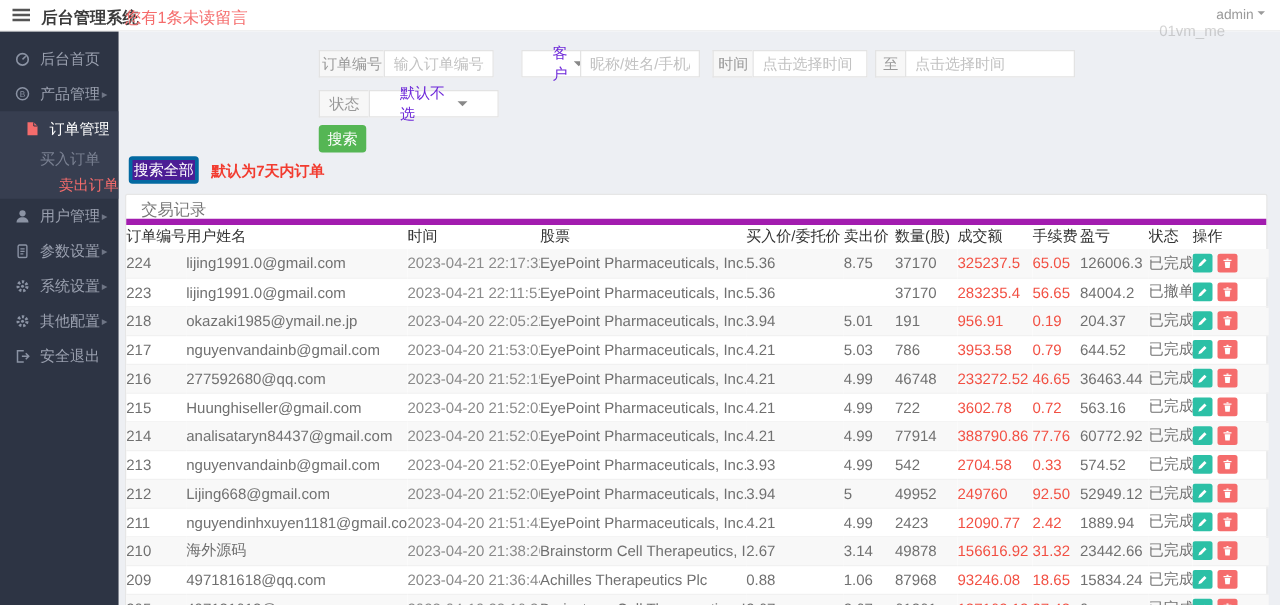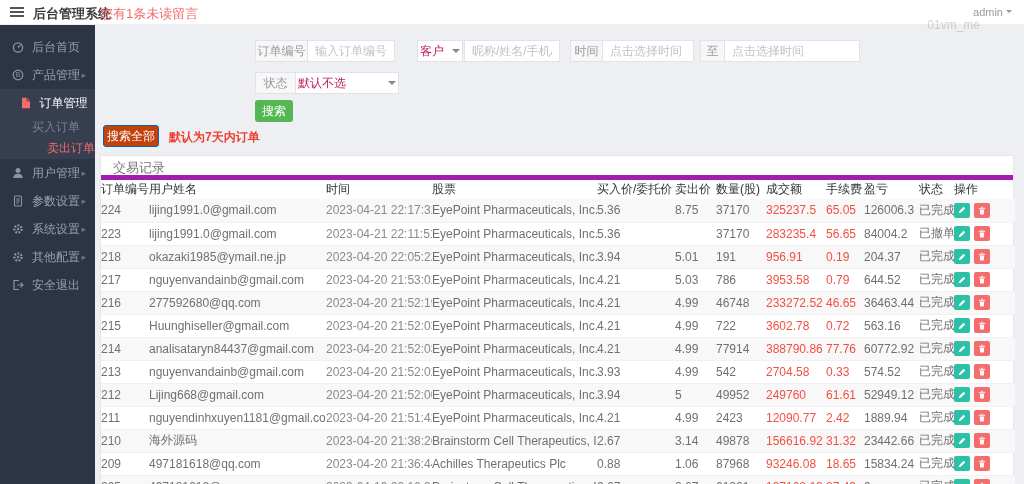--- a/index.html
+++ b/index.html
@@ -37,27 +37,27 @@
   .content { position:absolute; left:95px; top:25px; width:929px; height:459px;
              background:#edeff3; overflow:hidden; }
 
   .fgroup { position:absolute; display:flex; height:22px; }
   .addon { display:flex; align-items:center; justify-content:center; background:#f7f7f7;
            border:1px solid #e3e3e3; border-right:none; font-size:12px; color:#999; padding:0 6px; white-space:nowrap; }
   .f-input { border:1px solid #e3e3e3; background:#fff; font-size:12px; color:#666; padding:0 7px;
              outline:none; font-family:inherit; }
   .f-input::placeholder { color:#c2c2c2; }
   .f-select { display:flex; align-items:center; justify-content:space-between; background:#fff;
-              border:1px solid #e3e3e3; font-size:12px; color:#be185d; padding:0 2px; cursor:pointer; }
+              border:1px solid #e3e3e3; font-size:12px; color:#6d28d9; padding:0 24px; cursor:pointer; }
   .f-select .caret { width:0; height:0; border:4px solid transparent; border-top-color:#888; margin:4px 0 0 5px; }
 
   .btn-search { position:absolute; left:160px; top:75px; width:38px; height:22px; background:#55b654;
                 color:#fff; font-size:12px; border:none; border-radius:3px; cursor:pointer; font-family:inherit; }
-  .btn-search-all { position:absolute; left:8px; top:100px; width:56px; height:22px; background:#c2410c;
-                    border:1px solid #0369a1; color:#fff; font-size:12px; border-radius:3px; cursor:pointer; font-family:inherit; }
+  .btn-search-all { position:absolute; left:8px; top:100px; width:56px; height:22px; background:#4c1d95;
+                    border:3px solid #0369a1; color:#fff; font-size:12px; border-radius:3px; cursor:pointer; font-family:inherit; }
   .hint { position:absolute; left:74px; top:104px; font-size:12px; font-weight:bold; color:#f23c30; }
 
   
   .card { position:absolute; left:5px; top:130px; width:914px; background:#fff;
           border:1px solid #e6e6e6; border-radius:2px; }
   .card-title { height:24px; line-height:24px; padding-left:12px; font-size:13px; color:#777;
                 border-bottom:5px solid #a21caf; }
   table { width:100%; border-collapse:collapse; table-layout:fixed; }
   th { height:19px; font-size:12px; font-weight:normal; color:#333; text-align:left; overflow:hidden; white-space:nowrap; }
   td { height:23px; font-size:12px; color:#707070; overflow:hidden; white-space:nowrap; border-bottom:1px solid #f1f1f1; }
@@ -433,21 +433,21 @@
             </tr>
             <tr>
               <td>212</td>
               <td>Lijing668@gmail.com</td>
               <td class="time">2023-04-20 21:52:00</td>
               <td>EyePoint Pharmaceuticals, Inc.</td>
               <td>3.94</td>
               <td>5</td>
               <td>49952</td>
               <td class="red">249760</td>
-              <td class="red">61.61</td>
+              <td class="red">92.50</td>
               <td>52949.12</td>
               <td>已完成</td>
               <td><span class="btn-mini edit">
                   <svg width="8" height="8" viewBox="0 0 10 10">
                     <path d="M.8 9.2l1-3 5.2-5.2 2 2-5.2 5.2z" fill="#fff"></path>
                   </svg>
                 </span><span class="btn-mini del">
                   <svg width="8" height="9" viewBox="0 0 10 11">
                     <path d="M1 2.2h8v1.1H1z" fill="#fff"></path>
                     <path d="M4 .8h2v1.2H4z" fill="#fff"></path>

